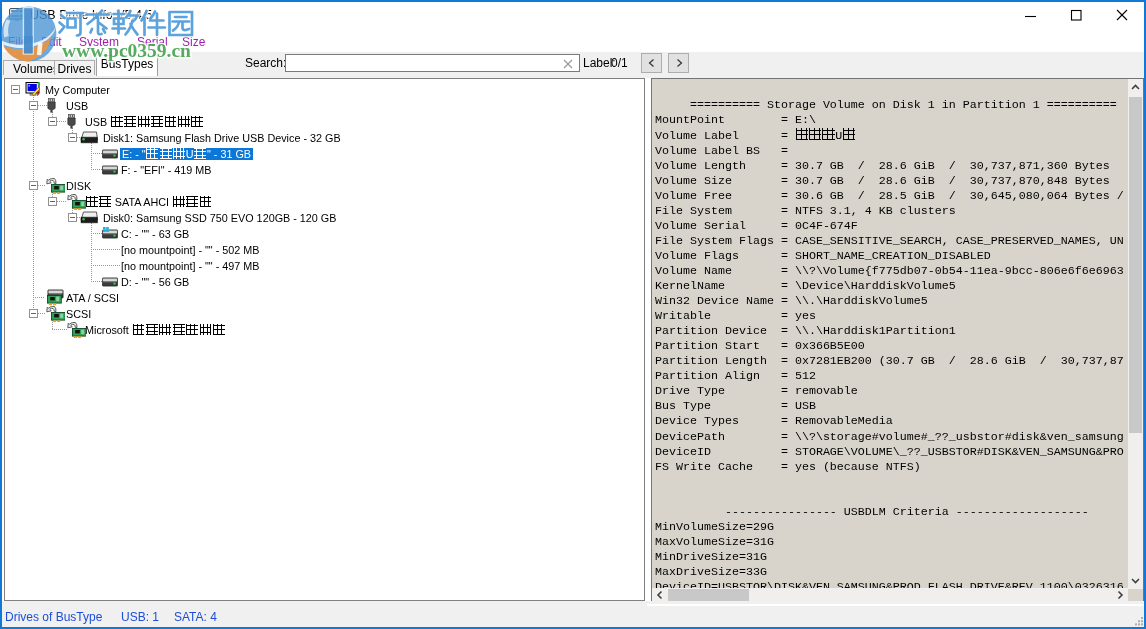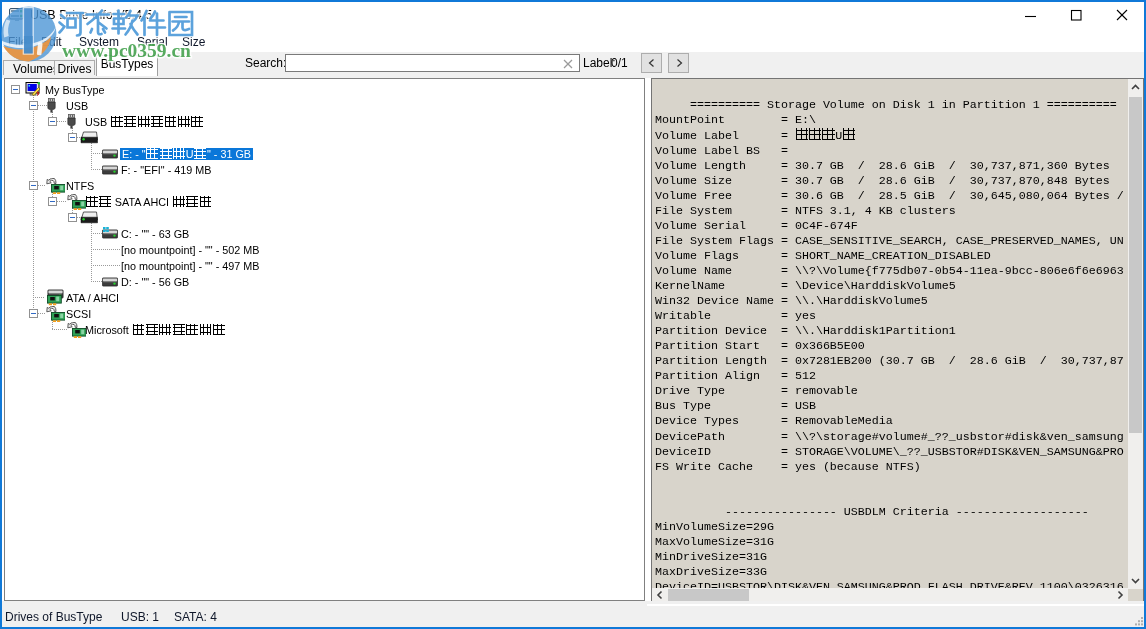--- a/index.html
+++ b/index.html
@@ -6,21 +6,21 @@
   html,body { width:1146px; height:629px; overflow:hidden; }
   body { position:relative; font-family:"Liberation Sans", sans-serif; background:#fff; }
   .abs { position:absolute; }
   
   #frame { position:absolute; left:0; top:0; width:1146px; height:629px; border:2px solid #1079d8; background:#fff; }
   
   #toolbar { position:absolute; left:2px; top:52px; width:1142px; height:26px; background:#f0f0f0; }
   
   #title { position:absolute; left:30px; top:8px; font-size:12.5px; color:#000; }
   
-  .menu { position:absolute; top:35px; font-size:12px; color:#0f172a; }
+  .menu { position:absolute; top:35px; font-size:12px; color:#a21caf; }
   
   .tab { position:absolute; top:60px; height:15px; background:#f2f2f2; border:1px solid #acacac; border-bottom:none; font-size:12px; line-height:16px; color:#000; text-align:center; }
   #tabsel { position:absolute; left:96px; top:55px; width:62px; height:21px; background:#fff; border:1px solid #a0a0a0; border-bottom:none; font-size:12px; line-height:16px; text-align:center; z-index:3; }
   
   #searchlbl { position:absolute; left:245px; top:56px; font-size:12px; }
   #searchbox { position:absolute; left:285px; top:54px; width:295px; height:18px; background:#fff; border:1px solid #7a7a7a; }
   
   #treepanel { position:absolute; left:4px; top:78px; width:641px; height:523px; background:#fff; border:1px solid #808080; overflow:hidden; }
   #infopanel { position:absolute; left:651px; top:78px; width:493px; height:527px; background:#d8d4cb; border:1px solid #747474; overflow:hidden; }
   #infotext { position:absolute; left:3px; top:19px; font-family:"Liberation Mono", monospace; font-size:11.66px; line-height:15.05px; color:#000; white-space:pre; }
@@ -46,21 +46,21 @@
         linear-gradient(0deg, transparent 0 2px, currentColor 2px 3px, transparent 3px 7px, currentColor 7px 8px, transparent 8px) ; }
   .cjm { display:inline-block; width:12.3px; height:11.5px; margin:0 0.6px; vertical-align:-1px;
         background:
         repeating-linear-gradient(0deg, currentColor 0 1px, transparent 1px 4.6px),
         repeating-linear-gradient(90deg, currentColor 0 1px, transparent 1px 5px); }
   
   #vsb { position:absolute; right:0; top:0; width:15px; height:510px; background:#f0efed; }
   #hsb { position:absolute; left:0; bottom:2px; width:476px; height:14px; background:#f0efed; }
   .sbtn { position:absolute; background:#f0efed; color:#505050; text-align:center; }
   
-  #statusbar { position:absolute; left:2px; top:601px; width:1142px; height:26px; background:#f0f0f0; font-size:12px; color:#0f172a; }
+  #statusbar { position:absolute; left:2px; top:601px; width:1142px; height:26px; background:#f0f0f0; font-size:12px; color:#1d4ed8; }
 </style>
 </head>
 <body>
 <div id="frame"></div>
 
 <svg class="abs" style="left:9px;top:8px" width="16" height="13" viewBox="0 0 16 13">
   <rect x="0.5" y="0.5" width="14" height="10.5" rx="1.5" fill="#dfe7ee" stroke="#37536e"></rect>
   <rect x="2" y="2.2" width="8" height="1.6" fill="#5b7a96"></rect>
   <rect x="2" y="7.2" width="8" height="1.6" fill="#5b7a96"></rect>
   <rect x="11" y="2" width="2.4" height="2.4" fill="#2fae4e"></rect>
@@ -205,32 +205,34 @@
         <use href="#cardi"></use>
       </g>
   </svg>
   <svg class="ticon" style="left:41px;top:227px" width="19" height="16" viewBox="0 0 19 16">
       <use href="#cardarrow"></use>
     </svg>
   <svg class="ticon" style="left:62px;top:243px" width="19" height="16" viewBox="0 0 19 16">
       <use href="#cardarrow"></use>
     </svg>
 
-  <div class="row" style="left:40px;top:2.5px">My BusType</div>
+  <div class="row" style="left:40px;top:2.5px">My Computer</div>
   <div class="row" style="left:61px;top:18.5px">USB</div>
   <div class="row" style="left:80px;top:34.5px">USB <span class="cj"></span><span class="cj"></span><span class="cj"></span><span class="cj"></span><span class="cj"></span><span class="cj"></span><span class="cj"></span></div>
+  <div class="row" style="left:98px;top:50.5px">Disk1: Samsung Flash Drive USB Device - 32 GB</div>
   <div class="row" style="left:115px;top:66.5px"><span class="hl">E: - "<span class="cj"></span><span class="cj"></span><span class="cj"></span>U<span class="cj"></span>" - 31 GB</span></div>
   <div class="row" style="left:116px;top:82.5px">F: - "EFI" - 419 MB</div>
-  <div class="row" style="left:61px;top:98.5px">NTFS</div>
+  <div class="row" style="left:61px;top:98.5px">DISK</div>
   <div class="row" style="left:80px;top:114.5px"><span class="cj"></span><span class="cj"></span> SATA AHCI <span class="cj"></span><span class="cj"></span><span class="cj"></span></div>
+  <div class="row" style="left:98px;top:130.5px">Disk0: Samsung SSD 750 EVO 120GB - 120 GB</div>
   <div class="row" style="left:116px;top:146.5px">C: - "" - 63 GB</div>
   <div class="row" style="left:116px;top:162.5px">[no mountpoint] - "" - 502 MB</div>
   <div class="row" style="left:116px;top:178.5px">[no mountpoint] - "" - 497 MB</div>
   <div class="row" style="left:116px;top:194.5px">D: - "" - 56 GB</div>
-  <div class="row" style="left:61px;top:210.5px">ATA / AHCI</div>
+  <div class="row" style="left:61px;top:210.5px">ATA / SCSI</div>
   <div class="row" style="left:61px;top:226.5px">SCSI</div>
   <div class="row" style="left:80px;top:242.5px">Microsoft <span class="cj"></span><span class="cj"></span><span class="cj"></span><span class="cj"></span><span class="cj"></span><span class="cj"></span><span class="cj"></span></div>
 </div>
 
 <svg width="0" height="0" style="position:absolute">
   <defs>
     <g id="voli">
       <rect x="0.4" y="0.9" width="15.2" height="8.2" rx="0.8" fill="#3c3c3c" stroke="#222" stroke-width="0.7"></rect>
       <rect x="0.9" y="1.4" width="14.2" height="2.8" rx="0.6" fill="#d6d6d6"></rect>
       <rect x="1.2" y="4.2" width="13.6" height="1" fill="#888"></rect>

